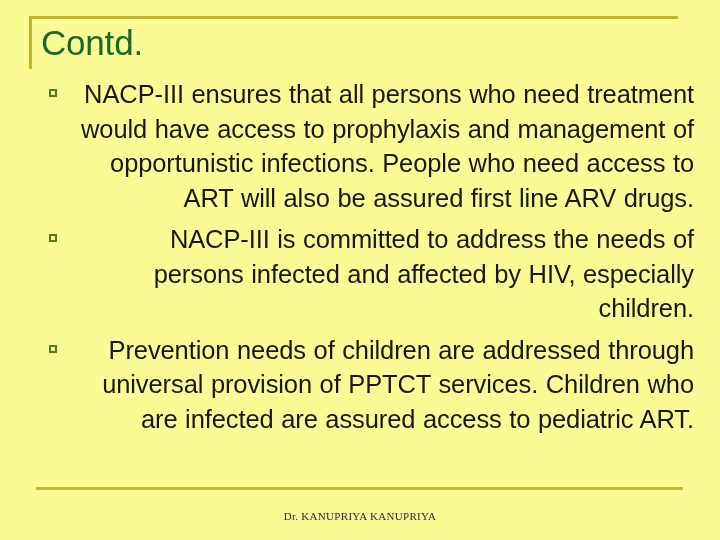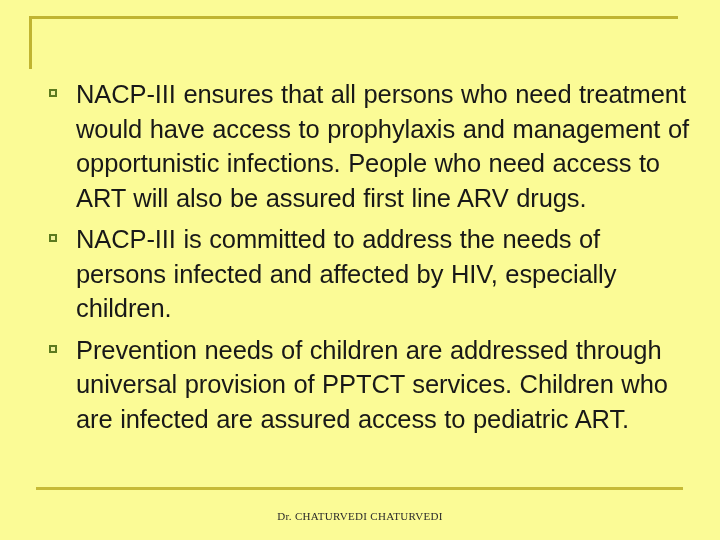--- a/index.html
+++ b/index.html
@@ -82,20 +82,21 @@
     background: #f2f29a;
     box-sizing: border-box;
   }
   .bullet-text {
     display: block;
     font-size: 25.5px;
     line-height: 34.5px;
     color: #181818;
     letter-spacing: -0.1px;
     word-spacing: 0.6px;
+    text-align: right;
   }
 
   
   .footer {
     position: absolute;
     left: 0;
     top: 509px;
     width: 720px;
     text-align: center;
     font-family: "Liberation Serif", serif;
@@ -106,20 +107,21 @@
   }
 </style>
 </head>
 <body>
 
 <div class="slide">
 
   <div class="rule-top"></div>
   <div class="rule-left"></div>
 
+  <div class="title">Contd.</div>
 
   <div class="body-list">
 
     <div class="bullet-item">
       <span class="bullet-marker"></span>
       <span class="bullet-text">NACP-III ensures that all persons who need treatment would have access to prophylaxis and management of opportunistic infections. People who need access to ART will also be assured first line ARV drugs.</span>
     </div>
 
     <div class="bullet-item">
       <span class="bullet-marker"></span>
@@ -128,15 +130,15 @@
 
     <div class="bullet-item">
       <span class="bullet-marker"></span>
       <span class="bullet-text">Prevention needs of children are addressed through universal provision of PPTCT services. Children who are infected are assured access to pediatric ART.</span>
     </div>
 
   </div>
 
   <div class="rule-bottom"></div>
 
-  <div class="footer">Dr. CHATURVEDI CHATURVEDI</div>
+  <div class="footer">Dr. KANUPRIYA KANUPRIYA</div>
 
 </div>
 
 </body></html>

